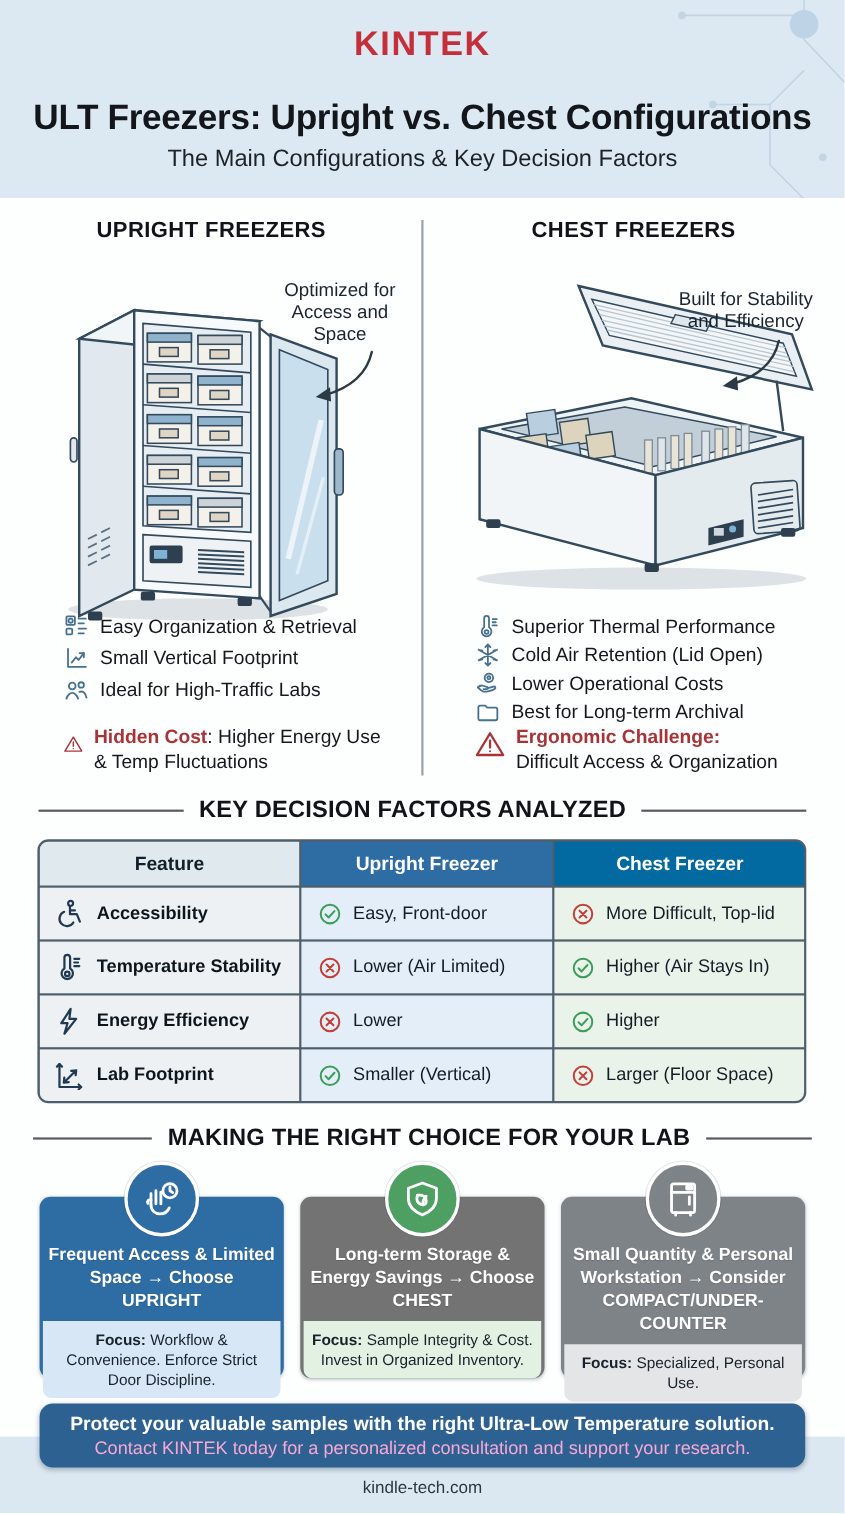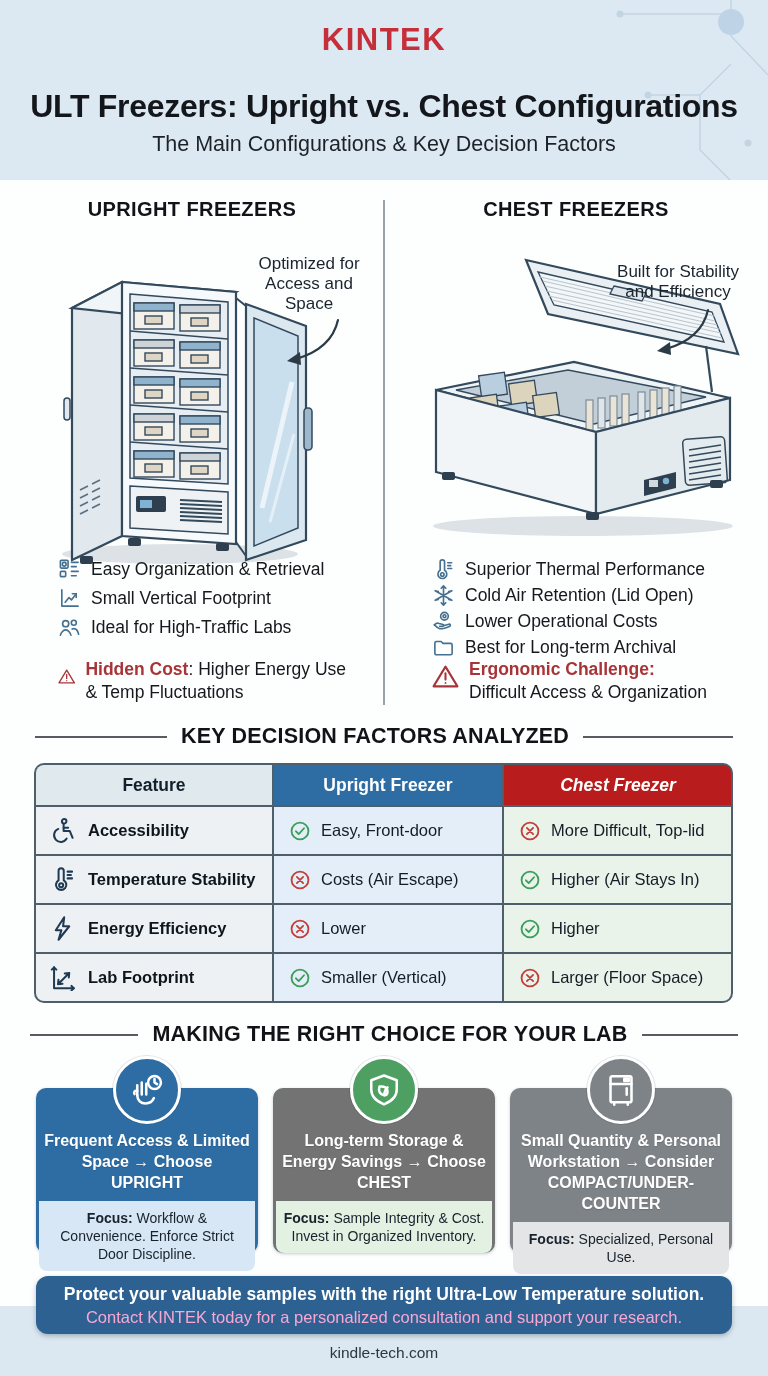--- a/index.html
+++ b/index.html
@@ -30,21 +30,21 @@
 
   
   .sec-heading{display:flex;align-items:center;gap:14px;justify-content:center;width:768px;}
   .sec-heading .line{height:2px;background:#565c62;flex:0 0 aupx;}
   .sec-heading .txt{font-size:21.5px;font-weight:800;color:#101419;letter-spacing:.2px;white-space:nowrap;}
   .dtable{left:34px;top:763px;width:695px;display:grid;grid-template-columns:236px 228px 228px;grid-template-rows:40px 47px 47px 47px 47px;gap:2px;background:#4e5e6a;border:2.5px solid #4e5e6a;border-radius:10px;overflow:hidden;}
   .dcell{display:flex;align-items:center;}
   .hcell{justify-content:center;font-size:17.5px;font-weight:700;}
   .h-feature{background:#dfe9ee;color:#12202c;}
   .h-upright{background:#2e6da4;color:#ffffff;}
-  .h-chest{background:#b91c1c;color:#ffffff;font-style:italic;}
+  .h-chest{background:#0369a1;color:#ffffff;}
   .c-feature{background:#edf1f4;gap:12px;padding-left:13px;font-size:16.5px;font-weight:700;color:#0e161d;}
   .c-upright{background:#e4eef8;}
   .c-chest{background:#e9f3ea;}
   .c-val{gap:10px;padding-left:15px;font-size:16.5px;color:#141d26;}
   .tico{stroke:#1f3a52;fill:none;stroke-width:1.8;stroke-linecap:round;stroke-linejoin:round;}
   .stico{fill:none;stroke-width:2;stroke-linecap:round;stroke-linejoin:round;}
   .st-ok{stroke:#3d9e5b;}
   .st-no{stroke:#c2403a;}
   .cell-status .icon-check{display:none;}
   .cell-status .icon-cross{display:none;}
@@ -373,21 +373,21 @@
           <path d="M16.5 5h4M16.5 8h3M16.5 11h4"></path>
         </svg>
       <span>Temperature Stability</span>
     </div>
     <div class="dcell c-upright c-val cell-status st-bad">
 
       <svg class="stico st-no icon-cross" width="22" height="22" viewBox="0 0 24 24">
           <circle cx="12" cy="12" r="9.2"></circle>
           <path d="M8.6 8.6l6.8 6.8M15.4 8.6l-6.8 6.8"></path>
         </svg>
-      <span>Costs (Air Escape)</span>
+      <span>Lower (Air Limited)</span>
     </div>
     <div class="dcell c-chest c-val cell-status st-good">
       <svg class="stico st-ok icon-check" width="22" height="22" viewBox="0 0 24 24">
           <circle cx="12" cy="12" r="9.2"></circle>
           <path d="M7.6 12.3l3 3.1 5.8-6.4"></path>
         </svg>
 
       <span>Higher (Air Stays In)</span>
     </div>
 

